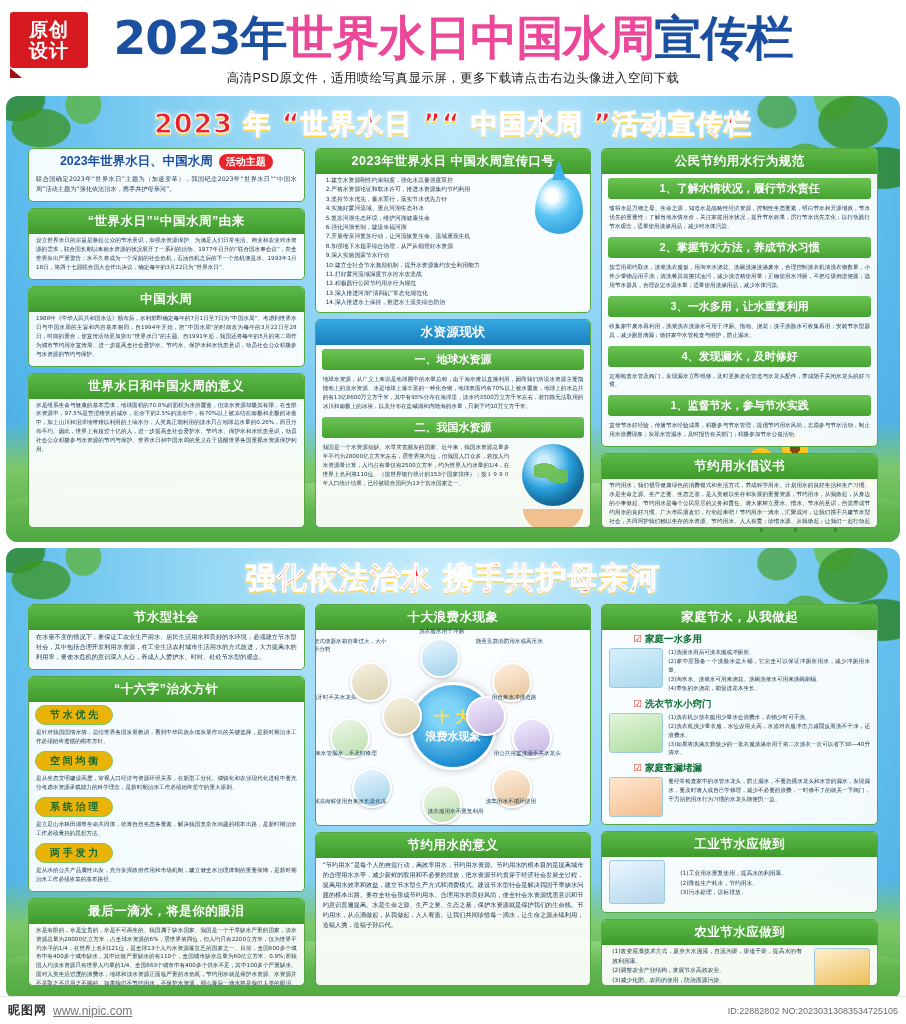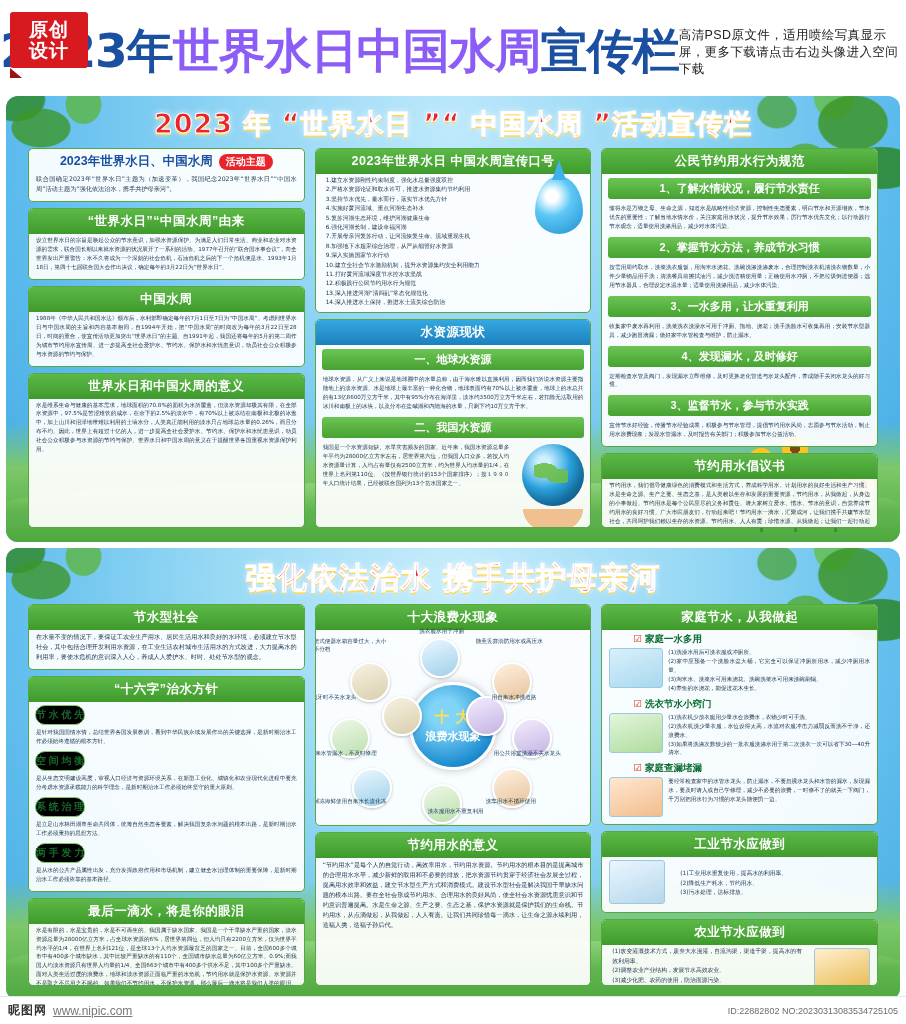--- a/index.html
+++ b/index.html
@@ -9,39 +9,39 @@
     font-family:"Liberation Sans","DejaVu Sans",sans-serif;
     background:#ffffff;
     overflow:hidden;
     position:relative;
   }
   .page { position:relative; width:906px; height:1024px; background:#fff; }
 
   
   .header {
     position:relative; height:96px; background:#ffffff;
-    display:flex; flex-direction:row; justify-content:center; align-items:center;
+    display:flex; flex-direction:column; justify-content:center; align-items:center;
   }
   .ribbon {
     position:absolute; left:10px; top:12px; width:78px; height:56px;
     background:#d71920; color:#fff; border-radius:3px;
     display:flex; flex-direction:column; justify-content:center; align-items:center;
     font-size:19px; font-weight:bold; line-height:1.12; letter-spacing:1px;
   }
   .ribbon:after{
     content:""; position:absolute; left:0; top:56px;
     border-left:12px solid #9d1016; border-top:10px solid transparent;
   }
   .header-title{
     font-size:47px; font-weight:bold; line-height:1;
     letter-spacing:-1px; white-space:nowrap; margin-top:4px;
     font-family:"DejaVu Sans","Liberation Sans",sans-serif;
   }
   .header-title .blue{ color:#1b4fa0; }
-  .header-title .red{ color:#8b5cf6;text-align:center; }
+  .header-title .red{ color:#ec4899;text-align:center; }
   .header-sub{
     font-size:12.5px; color:#222; margin-top:9px; letter-spacing:.4px;
   }
 
   
   .board{
     position:relative; margin:0 6px 6px 6px;
     border-radius:12px; overflow:hidden;
   }
   .board1{ height:446px;
@@ -117,22 +117,22 @@
   }
   .card-head.blue{ background:linear-gradient(180deg,#35a8e0,#1b7fbe); }
   .sub-head{
     margin:4px 6px 3px 6px;
     background:linear-gradient(180deg,#6cc455,#46a231);
     color:#fff; font-size:11px; font-weight:bold; text-align:center;
     padding:3px 2px; border-radius:3px;
   }
   .pill{
     display:inline-block; margin:3px 6px 1px 6px;
-    background:#000000; color:#17692c; border:1px solid #7cc95f;
-    border-radius:10px; font-size:10px; font-weight:bold; padding:2px 0;
+    background:#eab308; color:#17692c; border:1px solid #7cc95f;
+    border-radius:10px; font-size:10px; font-weight:bold; padding:2px 14px;
   }
   .body-text{
     font-size:5.6px; line-height:1.6; color:#17314a;
     padding:2px 7px; text-align:justify;
     font-family:"DejaVu Sans","Liberation Sans",sans-serif;
   }
   .body-text.t7{ font-size:6.2px; line-height:1.62; }
 
   .top-title-row{
     display:flex; align-items:center; justify-content:center; gap:6px;
@@ -344,21 +344,21 @@
 
           <div class="sub-head">2、掌握节水方法，养成节水习惯</div>
           <div class="body-text">按需用周约取水，洗菜洗衣服饭，用淘米水浇花、洗碗洗涤洗涤废水，合理控制洗衣机清洗衣物数量，小件少量物品用手洗；清洗餐具前擦拭油污，减少洗洁精使用量；正确使用水冲厕，不把垃圾倒进便器；选用节水器具，合理设定水温水量；适量使用洗涤用品，减少水体污染。</div>
 
           <div class="sub-head">3、一水多用，让水重复利用</div>
           <div class="body-text">收集家中废水再利用，洗菜洗衣洗澡水可用于冲厕、拖地、浇花；洗手洗脸水可收集再用；安装节水型器具，减少跑冒滴漏；做好家中水管检查与维护，防止漏水。</div>
 
           <div class="sub-head">4、发现漏水，及时修好</div>
           <div class="body-text">定期检查水管及阀门，发现漏水立即维修，及时更换老化管道与水龙头配件，养成随手关闭水龙头的好习惯。</div>
 
-          <div class="sub-head">3、监督节水，参与节水实践</div>
+          <div class="sub-head">1、监督节水，参与节水实践</div>
           <div class="body-text">宣传节水好经验，传播节水经验成果，积极参与节水管理，提倡节约用水风尚，志愿参与节水活动，制止用水浪费现象；发现水管漏水，及时报告有关部门；积极参加节水公益活动。</div>
         </div>
 
         <div class="card" style="flex:1">
           <div class="card-head">节约用水倡议书</div>
           <div class="body-text">节约用水，我们倡导健康绿色的消费模式和生活方式，养成科学用水、计划用水的良好生活和生产习惯。水是生命之源、生产之要、生态之基，是人类赖以生存和发展的重要资源，节约用水，从我做起，从身边的小事做起。节约用水是每个公民应尽的义务和责任。请大家树立爱水、惜水、节水的意识，自觉养成节约用水的良好习惯。广大市民朋友们，行动起来吧！节约用水一滴水，汇聚成河，让我们携手共建节水型社会，共同呵护我们赖以生存的水资源。节约用水、人人有责；珍惜水源、从我做起；让我们一起行动起来吧，创造出一个用水习惯，生活环境优美的和谐社会！</div>
         </div>
       </div>
     </div>
   </div>

